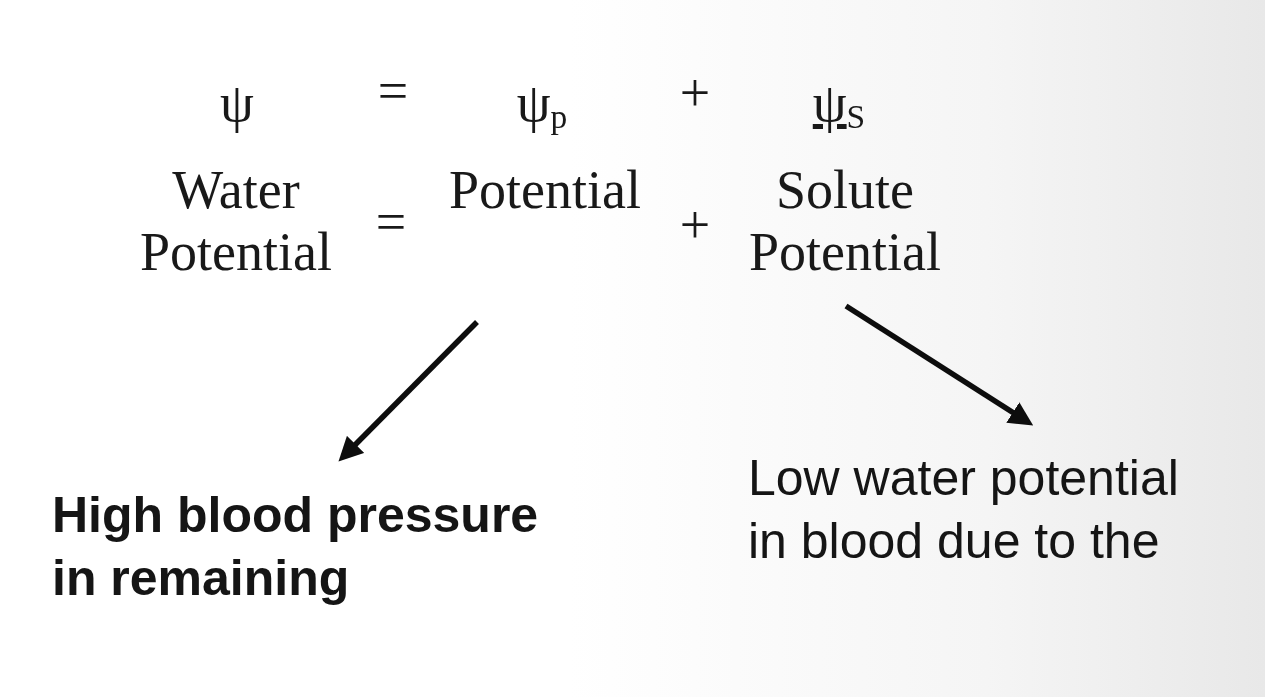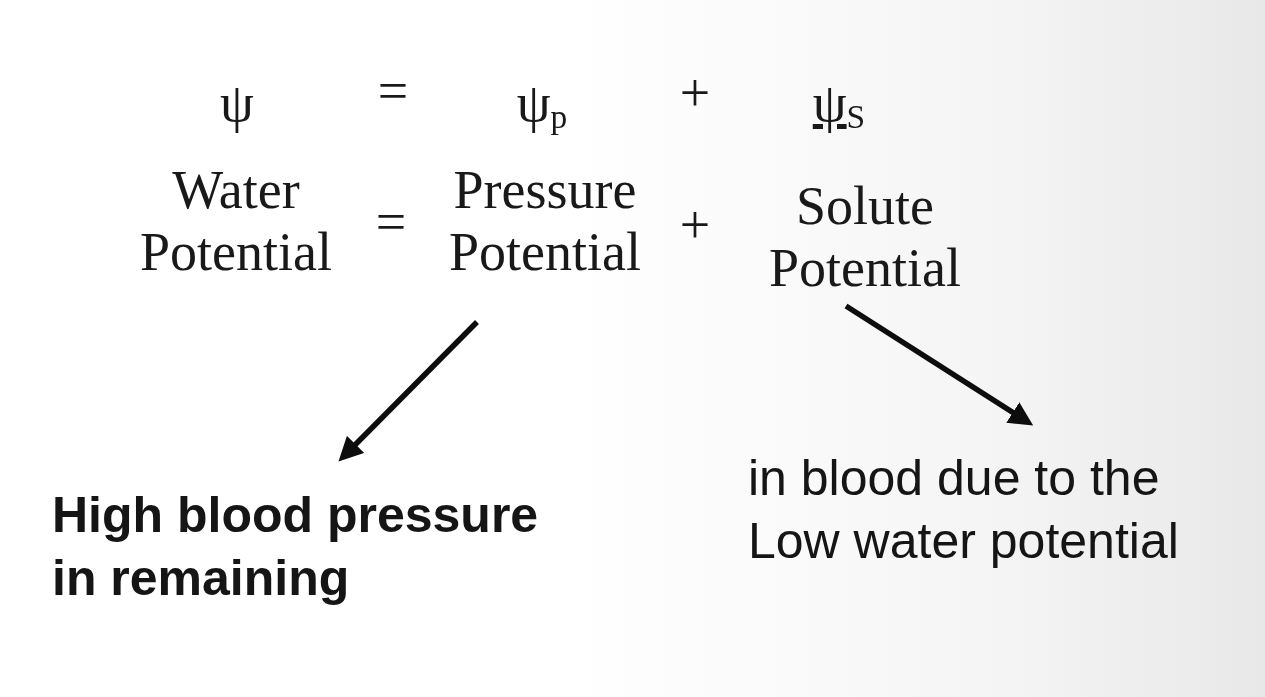--- a/index.html
+++ b/index.html
@@ -70,44 +70,43 @@
   <span class="eq" style="left:839px; top:72px;text-decoration:underline;"><span>ψ</span><sub>S</sub></span>
 
   <span class="eq" style="left:236px; top:159px;">
     <div>Water</div>
     <div>Potential</div>
   </span>
 
   <span class="eq" style="left:391px; top:191px;">=</span>
 
   <span class="eq" style="left:545px; top:159px;">
-    <div>Pressure</div>
     <div>Potential</div>
   </span>
 
   <span class="eq" style="left:695px; top:194px;">+</span>
 
-  <span class="eq" style="left:845px; top:175px;margin-left:20px;">
+  <span class="eq" style="left:845px; top:159px;">
     <div>Solute</div>
     <div>Potential</div>
   </span>
 
   <svg class="arrows-svg" width="1265" height="697" viewBox="0 0 1265 697">
     <defs>
       <marker id="ah" viewBox="0 0 10 10" refX="5" refY="5" markerWidth="4.4" markerHeight="4.4" orient="auto">
         <path d="M0,0 L10,5 L0,10 z" fill="#0d0d0d"></path>
       </marker>
     </defs>
     <line x1="477" y1="322" x2="347" y2="453" stroke="#0d0d0d" stroke-width="5.5" marker-end="url(#ah)"></line>
     <line x1="846" y1="306" x2="1023" y2="419" stroke="#0d0d0d" stroke-width="5.5" marker-end="url(#ah)"></line>
   </svg>
 
   <div class="note" style="left:52px; top:484px;font-weight:bold;">
     <div>High blood pressure</div>
     <div>in remaining</div>
   </div>
 
   <div class="note" style="left:748px; top:447px;">
+    <div>Low water potential</div>
     <div>in blood due to the</div>
-    <div>Low water potential</div>
   </div>
 
 </div>
 
 </body></html>

